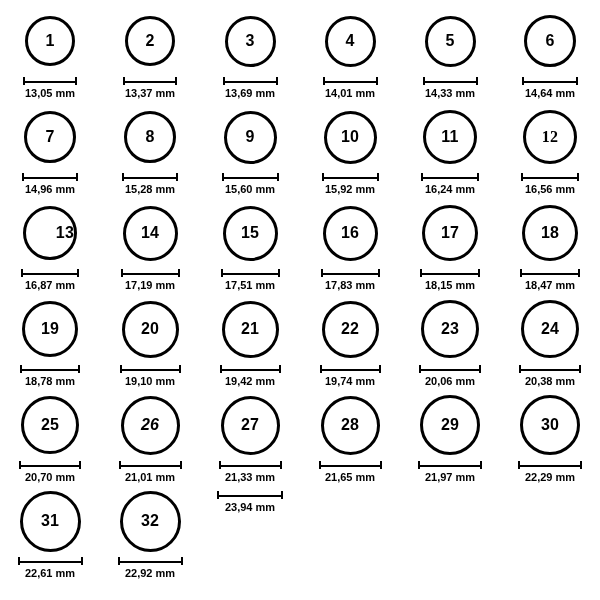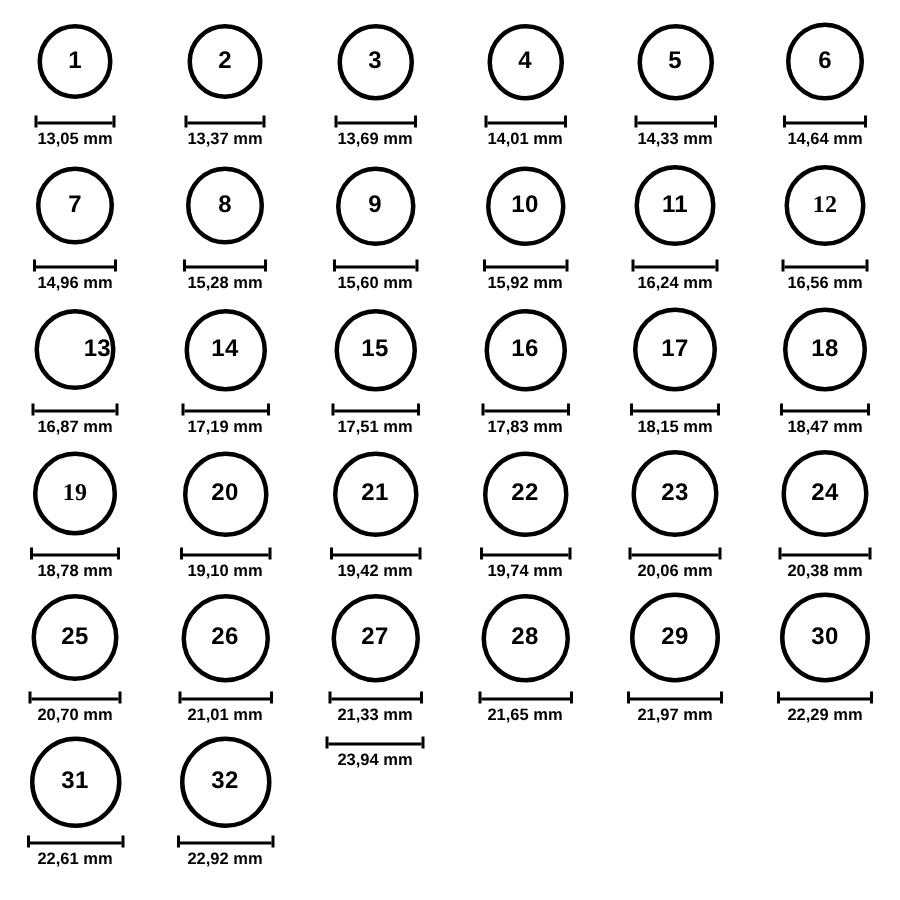--- a/index.html
+++ b/index.html
@@ -285,21 +285,21 @@
             <span class="ring-size">18</span>
           </div>
         </div>
         <div class="measure">
           <div class="bar" style="width: 56px;"></div>
         </div>
         <div class="ring-mm">18,47 mm</div>
       </div>
       <div class="ring-cell">
         <div class="circle-wrap">
-          <div class="ring-circle" style="width: 56px; height: 56px; font-family: Liberation Serif, serif;">
+          <div class="ring-circle" style="width: 56px; height: 56px;">
             <span class="ring-size">19</span>
           </div>
         </div>
         <div class="measure">
           <div class="bar" style="width: 56px;"></div>
         </div>
         <div class="ring-mm">18,78 mm</div>
       </div>
       <div class="ring-cell">
         <div class="circle-wrap">
@@ -362,21 +362,21 @@
             <span class="ring-size">25</span>
           </div>
         </div>
         <div class="measure">
           <div class="bar" style="width: 58px;"></div>
         </div>
         <div class="ring-mm">20,70 mm</div>
       </div>
       <div class="ring-cell">
         <div class="circle-wrap">
-          <div class="ring-circle" style="width: 59px; height: 59px;">
+          <div class="ring-circle" style="width: 59px; height: 59px; font-style: italic;">
             <span class="ring-size">26</span>
           </div>
         </div>
         <div class="measure">
           <div class="bar" style="width: 59px;"></div>
         </div>
         <div class="ring-mm">21,01 mm</div>
       </div>
       <div class="ring-cell">
         <div class="circle-wrap">

